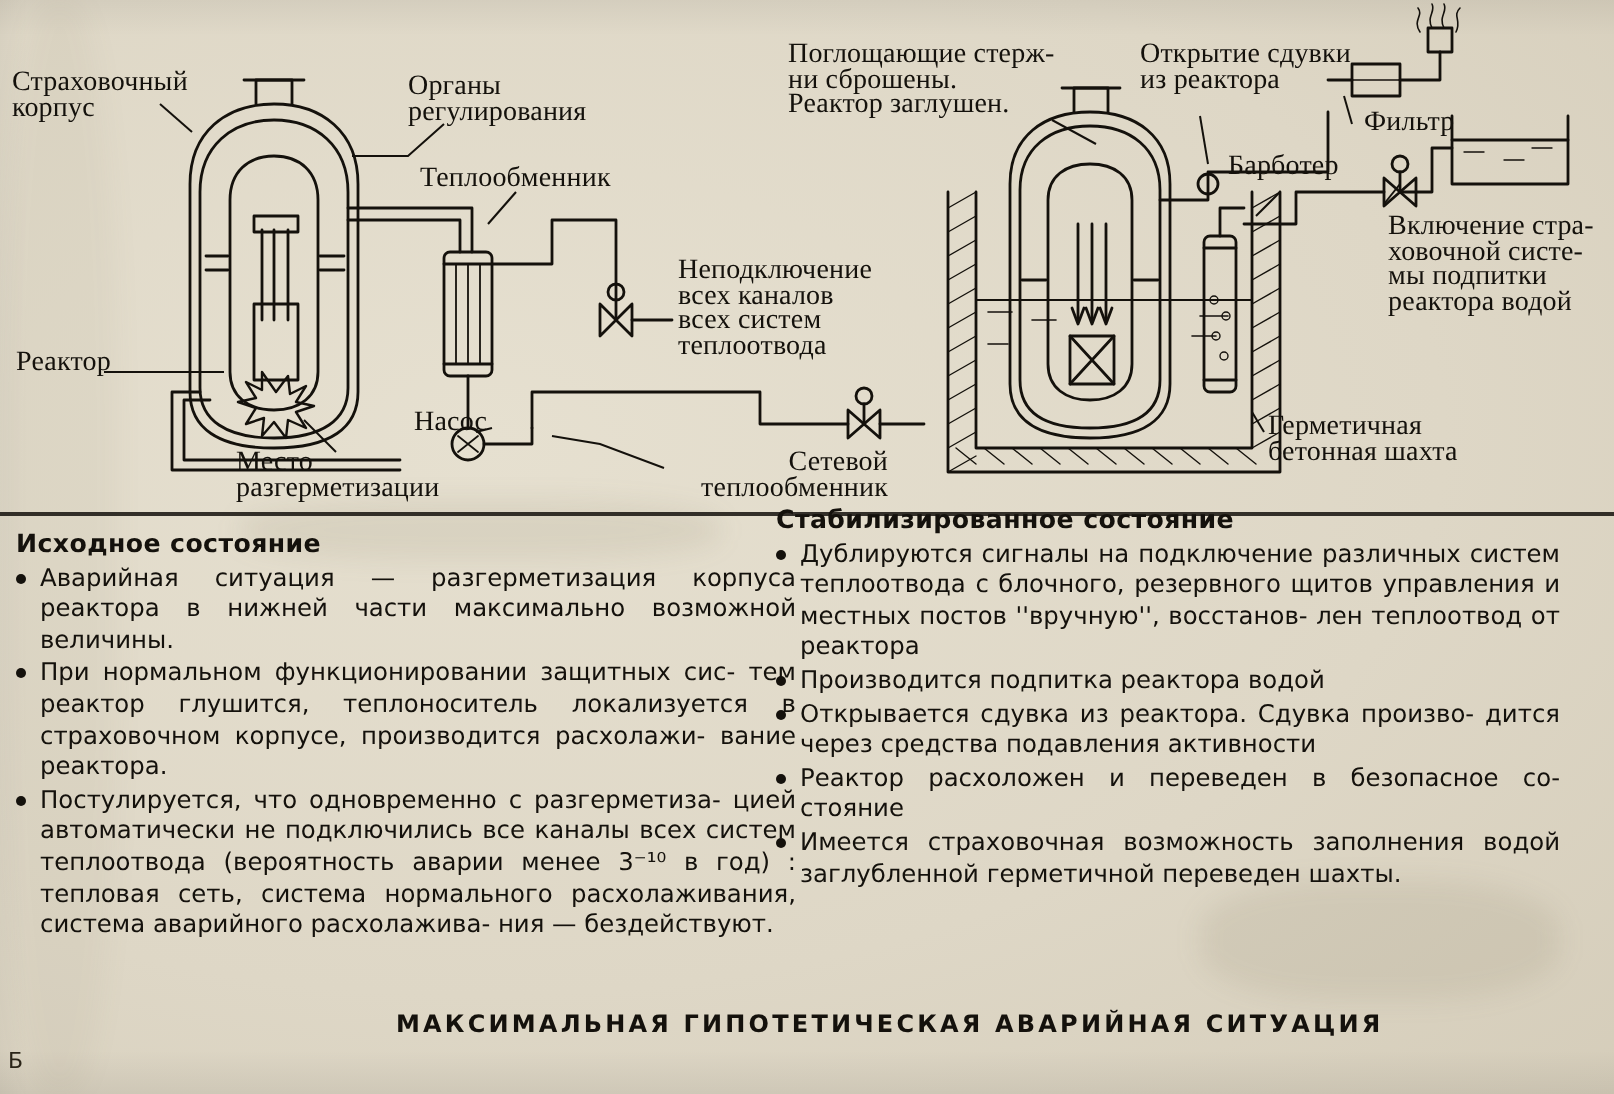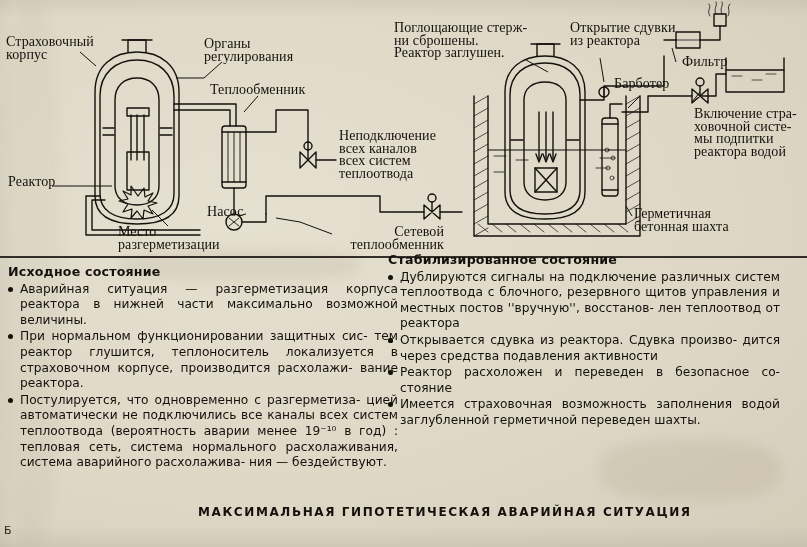--- a/index.html
+++ b/index.html
@@ -315,32 +315,33 @@
   <div class="bullet-row">
     <span class="dot"></span>
     <span>Аварийная ситуация — разгерметизация корпуса реактора в нижней части максимально возможной величины.</span>
   </div>
   <div class="bullet-row">
     <span class="dot"></span>
     <span>При нормальном функционировании защитных сис- тем реактор глушится, теплоноситель локализуется в страховочном корпусе, производится расхолажи- вание реактора.</span>
   </div>
   <div class="bullet-row">
     <span class="dot"></span>
-    <span>Постулируется, что одновременно с разгерметиза- цией автоматически не подключились все каналы всех систем теплоотвода (вероятность аварии менее 19⁻¹⁰ в год) : тепловая сеть, система нормального расхолаживания, система аварийного расхолажива- ния — бездействуют.</span>
+    <span>Постулируется, что одновременно с разгерметиза- цией автоматически не подключились все каналы всех систем теплоотвода (вероятность аварии менее 3⁻¹⁰ в год) : тепловая сеть, система нормального расхолаживания, система аварийного расхолажива- ния — бездействуют.</span>
   </div>
 </div>
 
 <div class="col" style="left:388px;top:252px;width:392px;">
   <h3>Стабилизированное состояние</h3>
   <div class="bullet-row">
     <span class="dot"></span>
     <span>Дублируются сигналы на подключение различных систем теплоотвода с блочного, резервного щитов управления и местных постов ''вручную'', восстанов- лен теплоотвод от реактора</span>
   </div>
   <div class="bullet-row">
     <span class="dot"></span>
+    <span>Производится подпитка реактора водой</span>
   </div>
   <div class="bullet-row">
     <span class="dot"></span>
     <span>Открывается сдувка из реактора. Сдувка произво- дится через средства подавления активности</span>
   </div>
   <div class="bullet-row">
     <span class="dot"></span>
     <span>Реактор расхоложен и переведен в безопасное со- стояние</span>
   </div>
   <div class="bullet-row">

